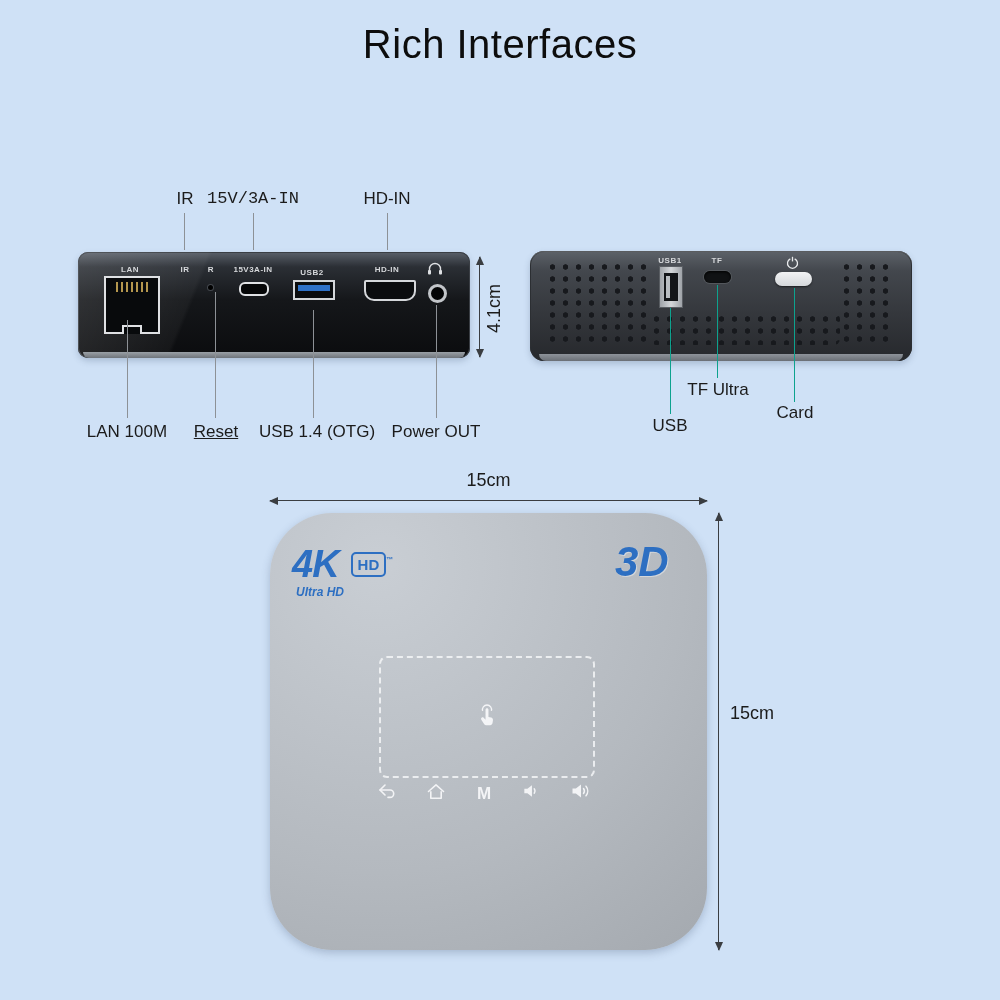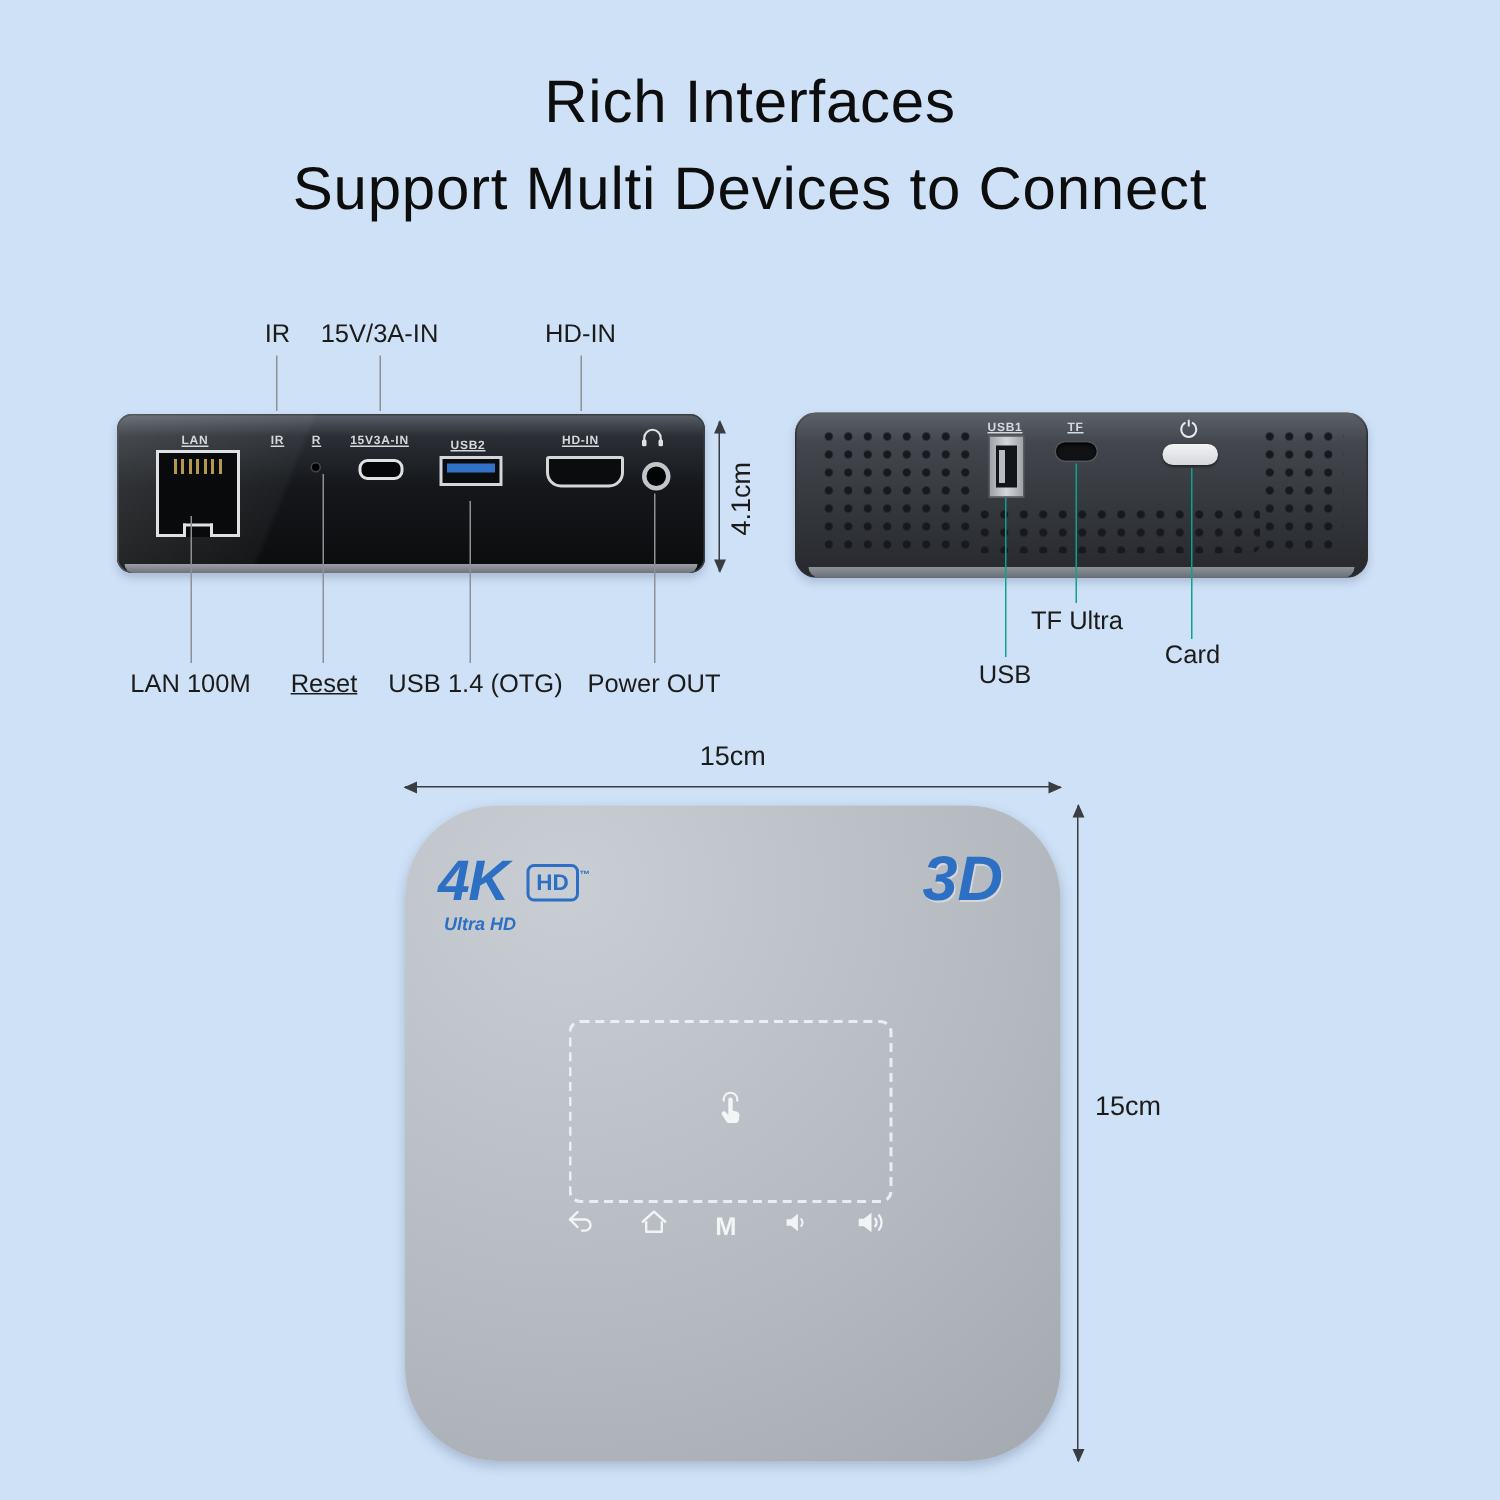--- a/index.html
+++ b/index.html
@@ -1,17 +1,17 @@
 <!DOCTYPE html>
 <html><head>
 <meta charset="utf-8">
 <style>
   html,body{margin:0;padding:0;}
   body{background:#cfe1f6;font-family:"Liberation Sans",sans-serif;}
-  .stage{position:relative;width:1000px;height:972px;background:#cfe1f6;overflow:hidden;margin-top:24px;}
+  .stage{position:relative;width:1000px;height:972px;background:#cfe1f6;overflow:hidden;}
 
   
   .title-line{position:absolute;left:0;width:1000px;text-align:center;color:#0d0d0d;
     font-size:40px;font-weight:400;letter-spacing:0.5px;}
 
   
   .lbl{position:absolute;font-size:17px;color:#1b1b1b;text-align:center;}
   .dimtxt{position:absolute;font-size:18px;color:#1b1b1b;text-align:center;}
 
   
@@ -29,21 +29,21 @@
   .dim-h::after{right:-1px;border-left:9px solid #3a3d41;}
 
   
   .back-device{position:absolute;left:78px;top:252px;width:392px;height:106px;border-radius:10px;
     background:linear-gradient(180deg,#5a6069 0%,#2b2f35 14%,#15171a 45%,#0b0c0e 100%);
     box-shadow:inset 0 0 0 1px #3a3e44,0 3px 6px rgba(60,80,110,0.25);}
   .back-device::before{content:"";position:absolute;inset:0;border-radius:10px;
     background:linear-gradient(112deg,rgba(255,255,255,0.13) 0%,rgba(255,255,255,0.04) 30%,rgba(255,255,255,0) 31%);}
   .base-lip{position:absolute;left:5px;right:5px;bottom:0;height:6px;border-radius:0 0 8px 8px;
     background:linear-gradient(180deg,#9aa0a6,#6f747a);}
-  .plbl{position:absolute;font-size:8px;color:#d6d8db;text-align:center;letter-spacing:0.5px;font-weight:bold;text-decoration:underline;}
+  .plbl{position:absolute;font-size:8px;color:#d6d8db;text-align:center;letter-spacing:0.5px;font-weight:bold;}
   .lan-port{position:absolute;left:26px;top:24px;width:52px;height:54px;border:2px solid #dfe1e4;background:#080a0c;}
   .lan-pins{position:absolute;left:10px;right:10px;top:4px;height:10px;
     background:repeating-linear-gradient(90deg,#b5974e 0 2px,transparent 2px 5px);}
   .lan-notch{position:absolute;left:50%;transform:translateX(-50%);bottom:-2px;width:16px;height:7px;
     background:#080a0c;border:2px solid #dfe1e4;border-bottom:none;}
   .pin-hole{position:absolute;left:130px;top:33px;width:5px;height:5px;border-radius:50%;background:#000;
     box-shadow:0 0 0 1px #44484e;}
   .dc-port{position:absolute;left:161px;top:30px;width:26px;height:10px;border-radius:6px;
     border:2px solid #dfe1e4;background:#060708;}
   .usb2-port{position:absolute;left:215px;top:28px;width:38px;height:16px;border:2px solid #d4d7da;background:#0a0c0e;}
@@ -90,24 +90,23 @@
   .controls{position:absolute;left:108px;top:268px;width:212px;height:24px;display:flex;
     justify-content:space-between;align-items:center;}
   .m-btn{font-size:17px;font-weight:bold;color:#f3f4f6;line-height:1;}
 </style>
 </head>
 <body>
 
 <div class="stage">
 
   <div class="title-line" style="top:22px;">Rich Interfaces</div>
-  <div class="title-line" style="top:80px;">Support Multi Devices to Connect</div>
 
   <div class="lbl" style="left:160px;top:189px;width:50px;">IR</div>
-  <div class="lbl" style="left:201px;top:189px;width:104px;">15V/3A-IN</div>
+  <div class="lbl" style="left:201px;top:189px;width:104px;font-family:Liberation Mono, monospace;">15V/3A-IN</div>
   <div class="lbl" style="left:352px;top:189px;width:70px;">HD-IN</div>
   <div class="lead" style="left:184px;top:213px;height:37px;"></div>
   <div class="lead" style="left:253px;top:213px;height:37px;"></div>
   <div class="lead" style="left:387px;top:213px;height:37px;"></div>
 
   <div class="back-device">
     <span class="plbl" style="left:22px;top:13px;width:60px;">LAN</span>
     <div class="lan-port">
       <div class="lan-pins"></div>
       <div class="lan-notch"></div>

